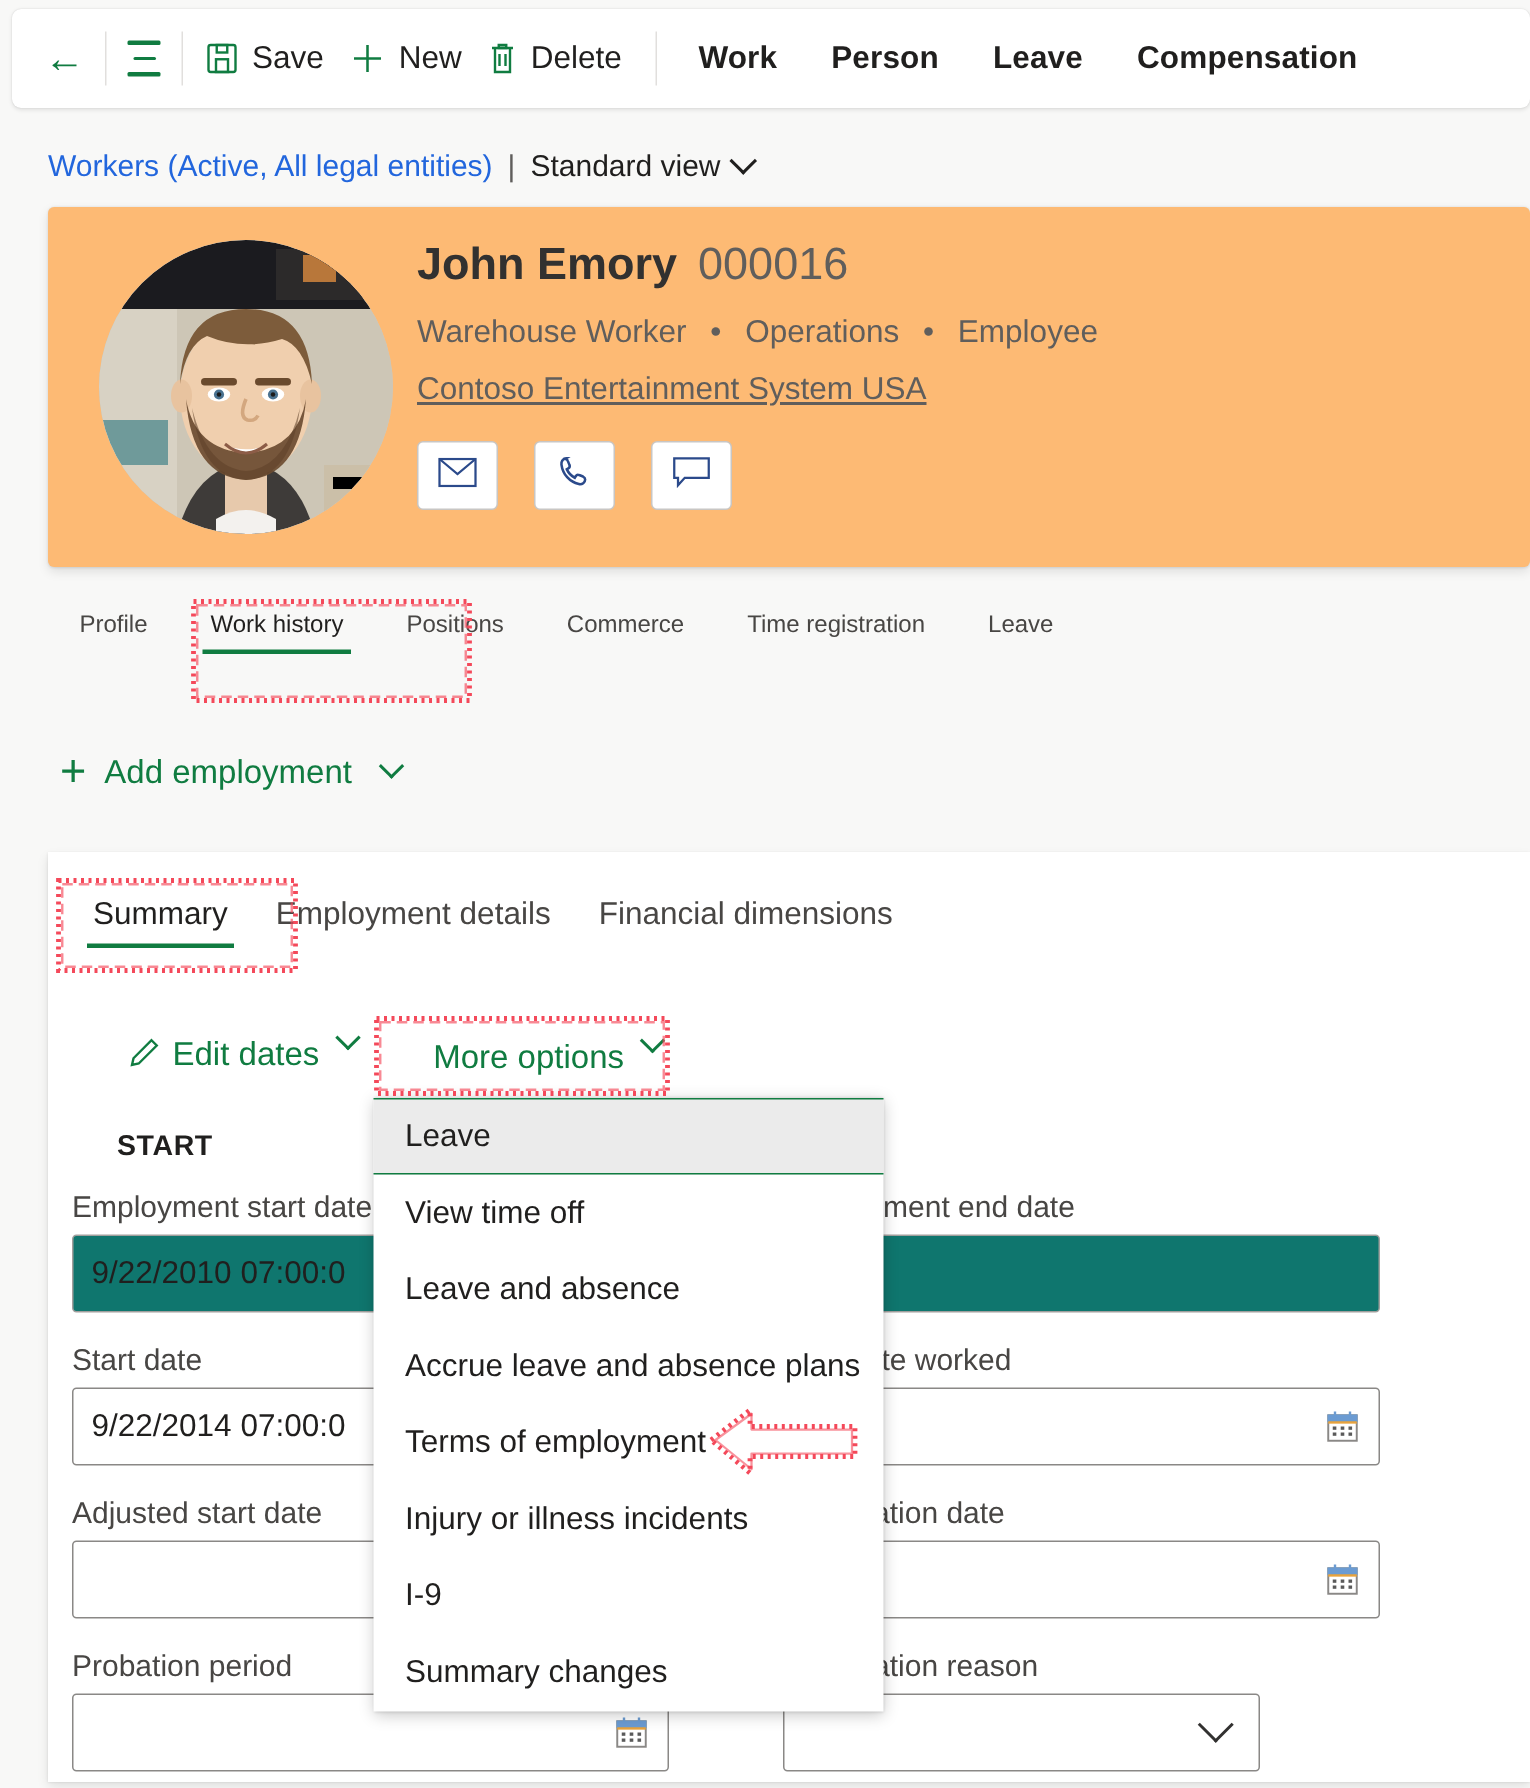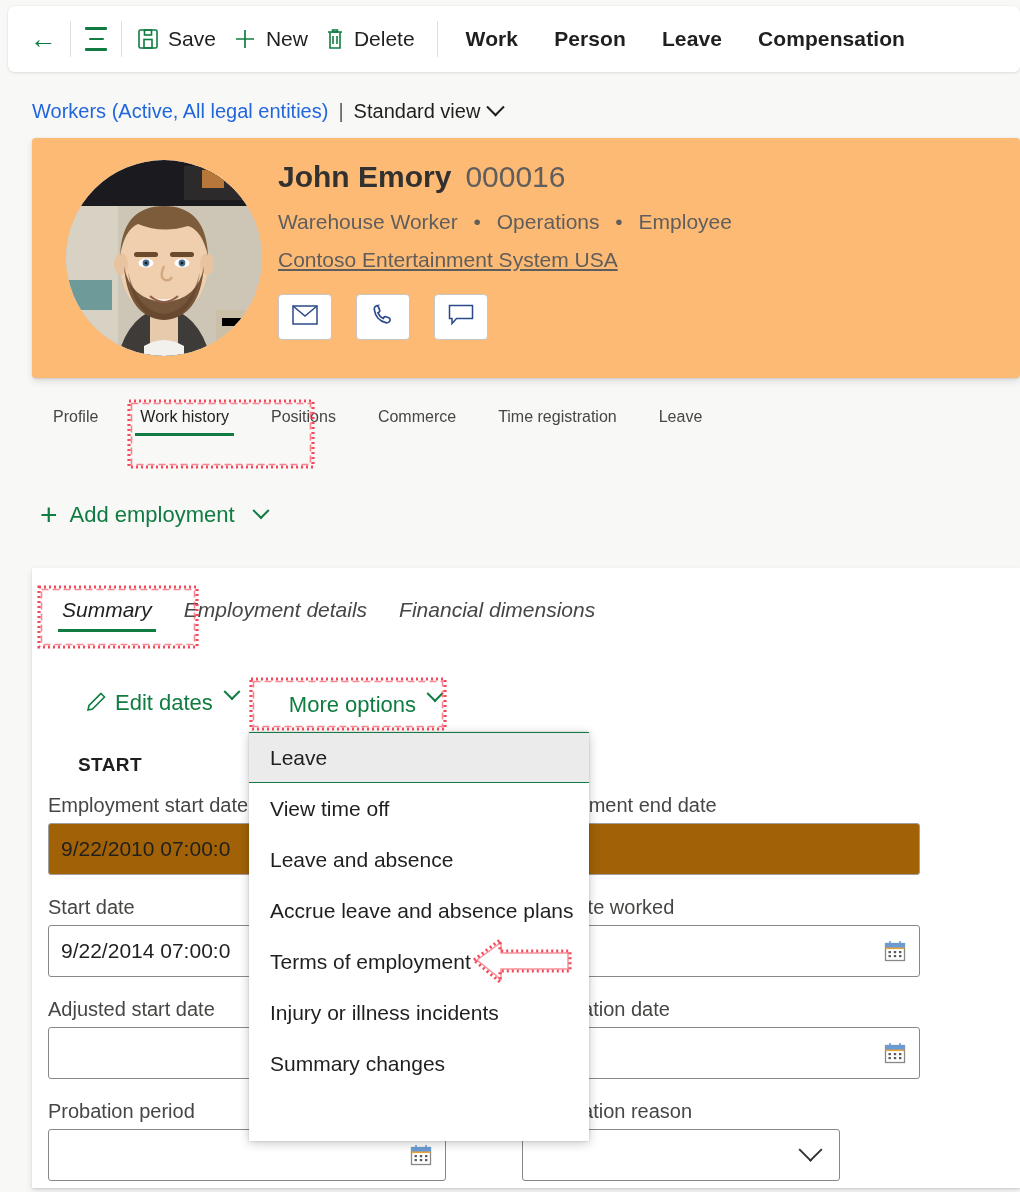--- a/index.html
+++ b/index.html
@@ -97,40 +97,40 @@
   .addrow .plus { color:#107c41; font-size:30px; line-height:1; font-weight:300;}
   .addrow .lbl { color:#107c41; font-size:22px; }
   .addrow .cv { display:inline-block; width:12px; height:12px; border-right:2px solid #107c41; border-bottom:2px solid #107c41; transform:rotate(45deg) translate(-3px,-3px); margin-left:8px;}
 
   
   .panel {
     position:absolute; left:32px; top:568px; width:988px; height:620px;
     background:#fff;
     box-shadow:0 0.6px 1.8px rgba(0,0,0,0.10), 0 3.2px 7.2px rgba(0,0,0,0.10);
   }
-  .subtabs { position:absolute; left:14px; top:22px; display:flex; align-items:flex-start;font-style:italic;}
+  .subtabs { position:absolute; left:14px; top:22px; display:flex; align-items:flex-start;}
   .subtab { position:relative; font-size:21px; color:#484644; padding:8px 16px 14px 16px; white-space:nowrap; }
   .subtab.active { color:#201f1e; }
   .subtab.active .underline { position:absolute; left:12px; right:12px; bottom:4px; height:3px; background:#107c41; }
 
   .actionrow { position:absolute; left:46px; top:118px; display:flex; align-items:center; gap:8px;}
   .act { display:flex; align-items:flex-start; gap:7px; color:#107c41; font-size:22px; padding:4px 6px; white-space:nowrap;}
   .act .cv { display:inline-block; width:12px; height:12px; border-right:2px solid #107c41; border-bottom:2px solid #107c41; transform:rotate(45deg) translate(-3px,-3px); margin-left:6px;}
   .act2 { margin-left:31px; }
 
   .section-head { position:absolute; left:46px; top:186px; font-size:19px; font-weight:bold; color:#201f1e; letter-spacing:.4px;}
 
   .field { position:absolute; width:398px; }
   .field .flabel { font-size:20px; color:#484644; margin-bottom:6px; }
   .fbox {
     height:52px; border:1px solid #8a8886; border-radius:3px; background:#fff;
     display:flex; align-items:center; padding:0 12px;
     font-size:21px; color:#201f1e;
   }
-  .fbox.readonly { background:#a16207; border-color:#a19f9d; }
+  .fbox.readonly { background:#0f766e; border-color:#a19f9d; }
   .fbox .val { flex:1; overflow:hidden; white-space:nowrap; }
   .fbox .trail { margin-left:auto; display:flex; align-items:center; }
   .dropcv { display:inline-block; width:17px; height:17px; border-right:2px solid #323130; border-bottom:2px solid #323130; transform:rotate(45deg) translate(-4px,-4px); margin-right:8px;}
 
   
   .flyout {
     position:absolute; left:249px; top:732px; width:340px; height:409px;
     background:#fff;
     box-shadow:0 2px 10px rgba(0,0,0,0.22), 0 0 2px rgba(0,0,0,0.16);
     z-index:40;
@@ -460,20 +460,23 @@
   <div class="fly-item">
       <span>Accrue leave and absence plans</span>
     </div>
   <div class="fly-item">
       <span>Terms of employment</span>
     </div>
   <div class="fly-item">
       <span>Injury or illness incidents</span>
     </div>
   <div class="fly-item">
+      <span>I-9</span>
+    </div>
+  <div class="fly-item">
       <span>Summary changes</span>
     </div>
 </div>
 
 <div class="anno" style="left:126px; top:398px;">
   <svg width="190" height="72">
     <rect x="3" y="3" width="184" height="66" fill="none" stroke="#f4495a" stroke-width="3.2" stroke-dasharray="2 3"></rect>
     <rect x="5.5" y="5.5" width="179" height="61" fill="none" stroke="#f4495a" stroke-width="1.6" stroke-dasharray="7 4" opacity="0.65"></rect>
   </svg>
 </div>

